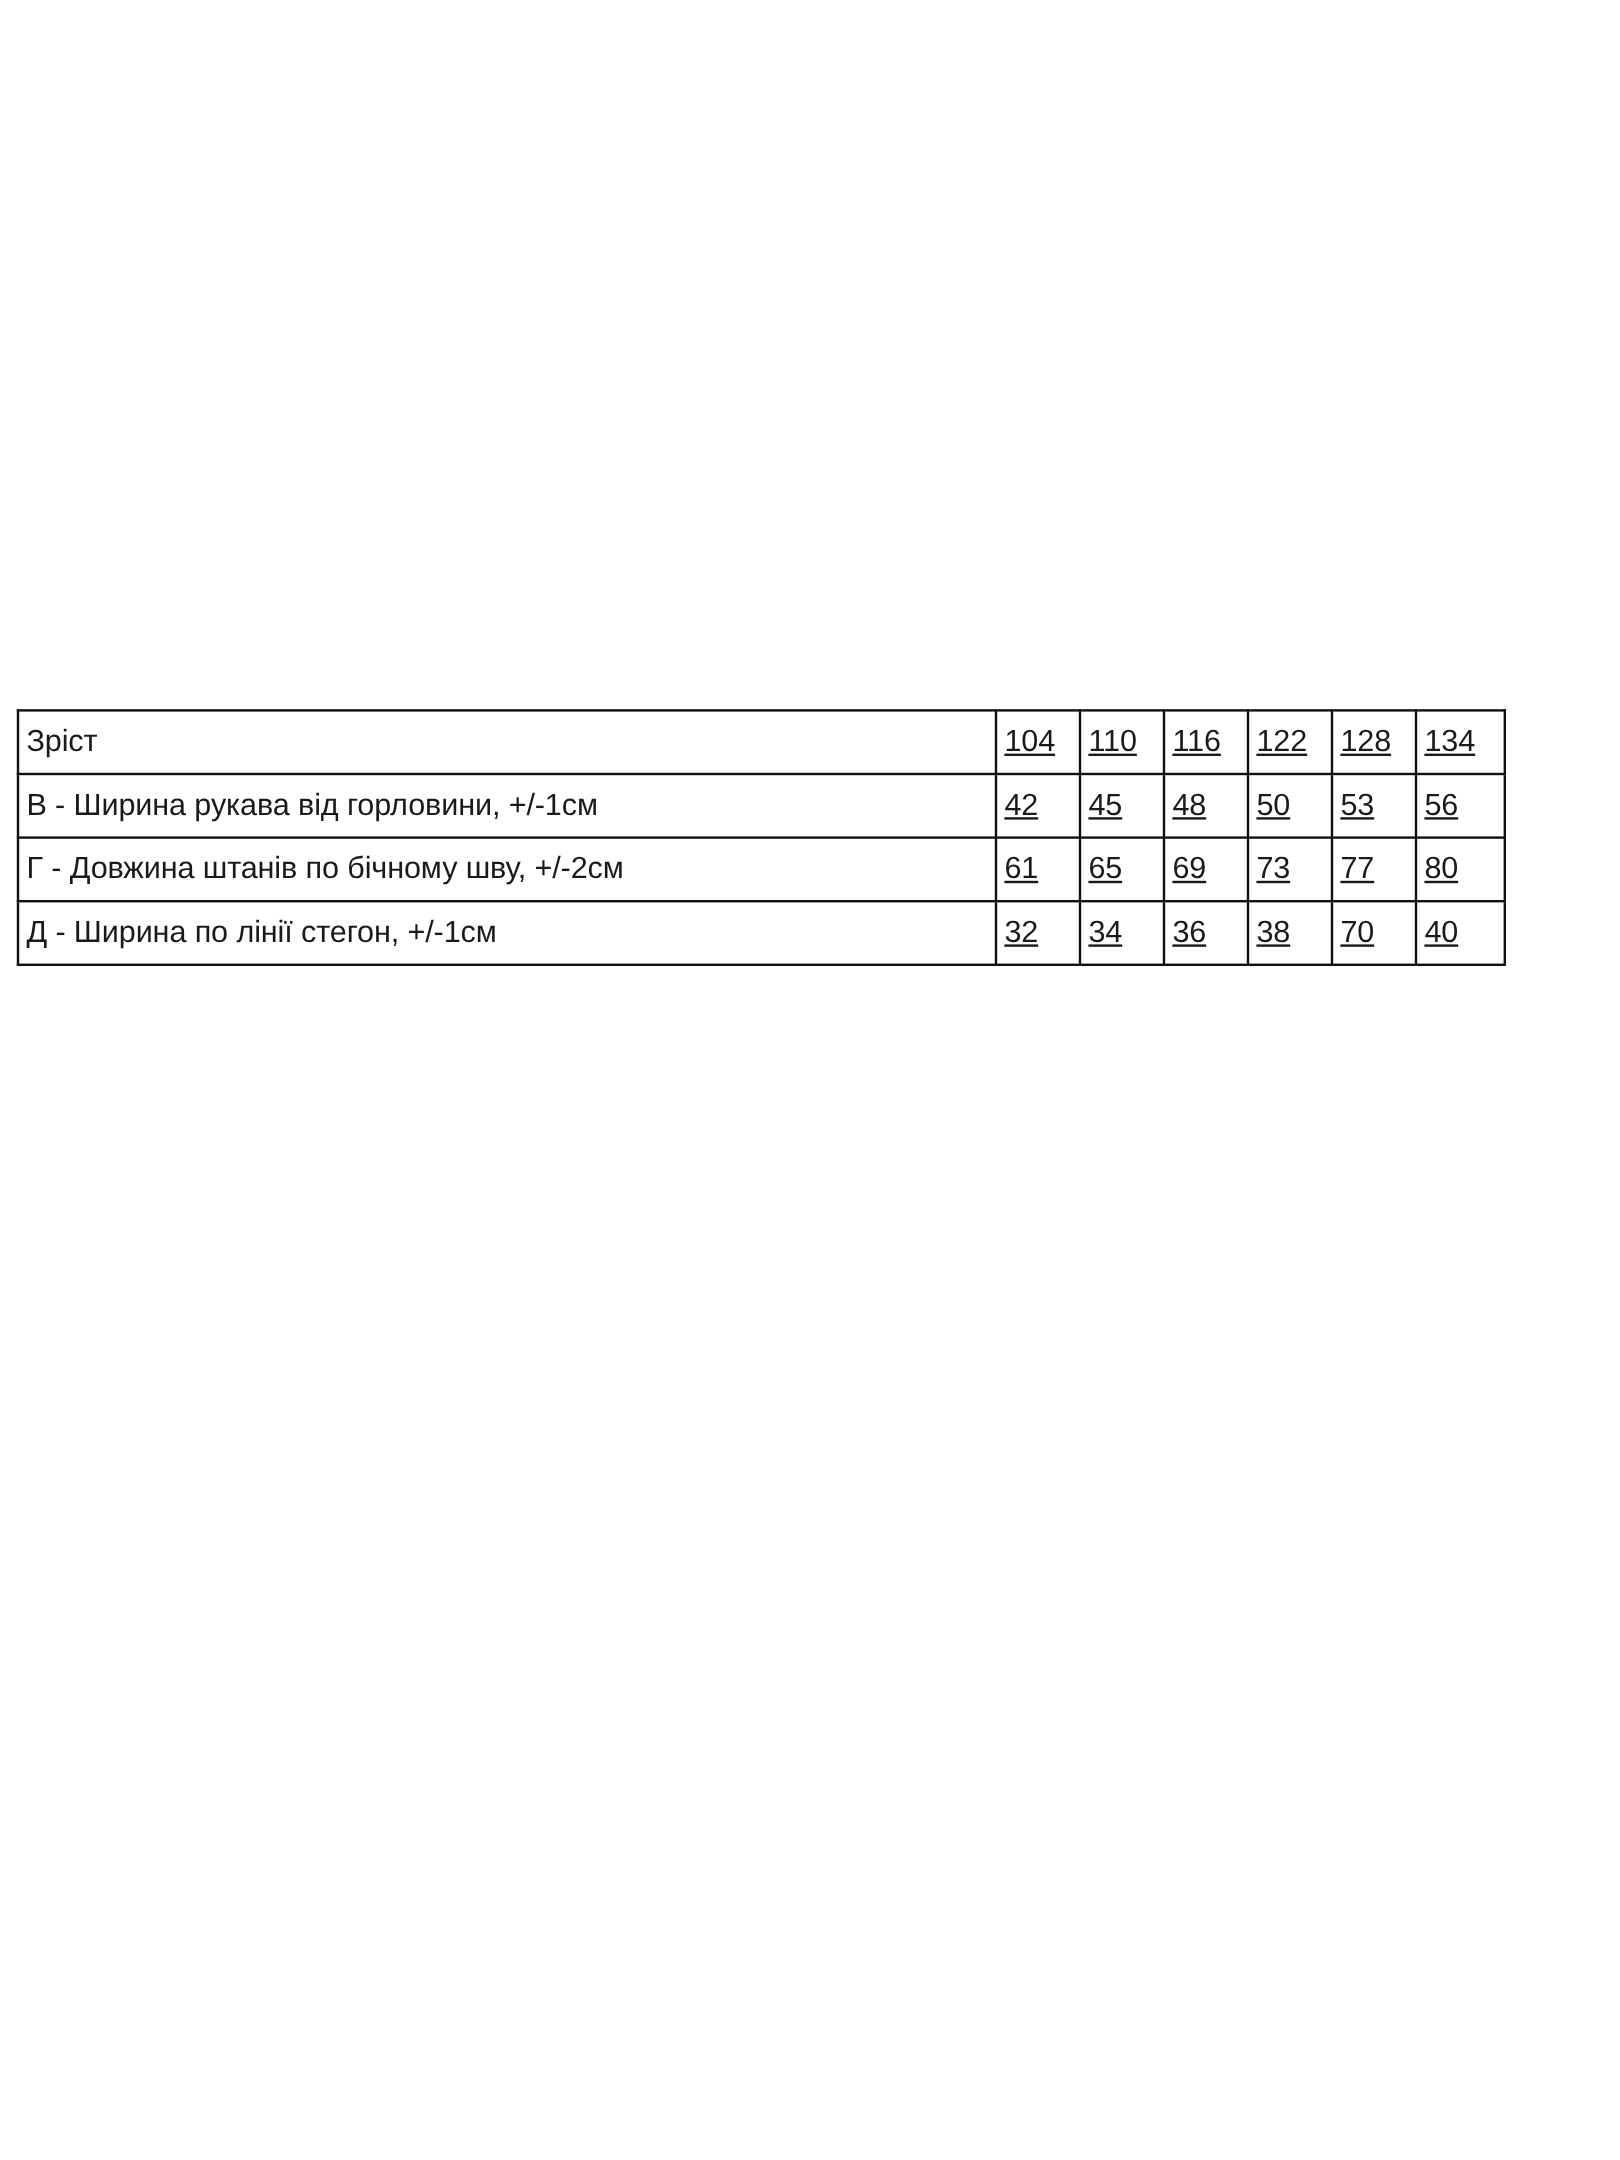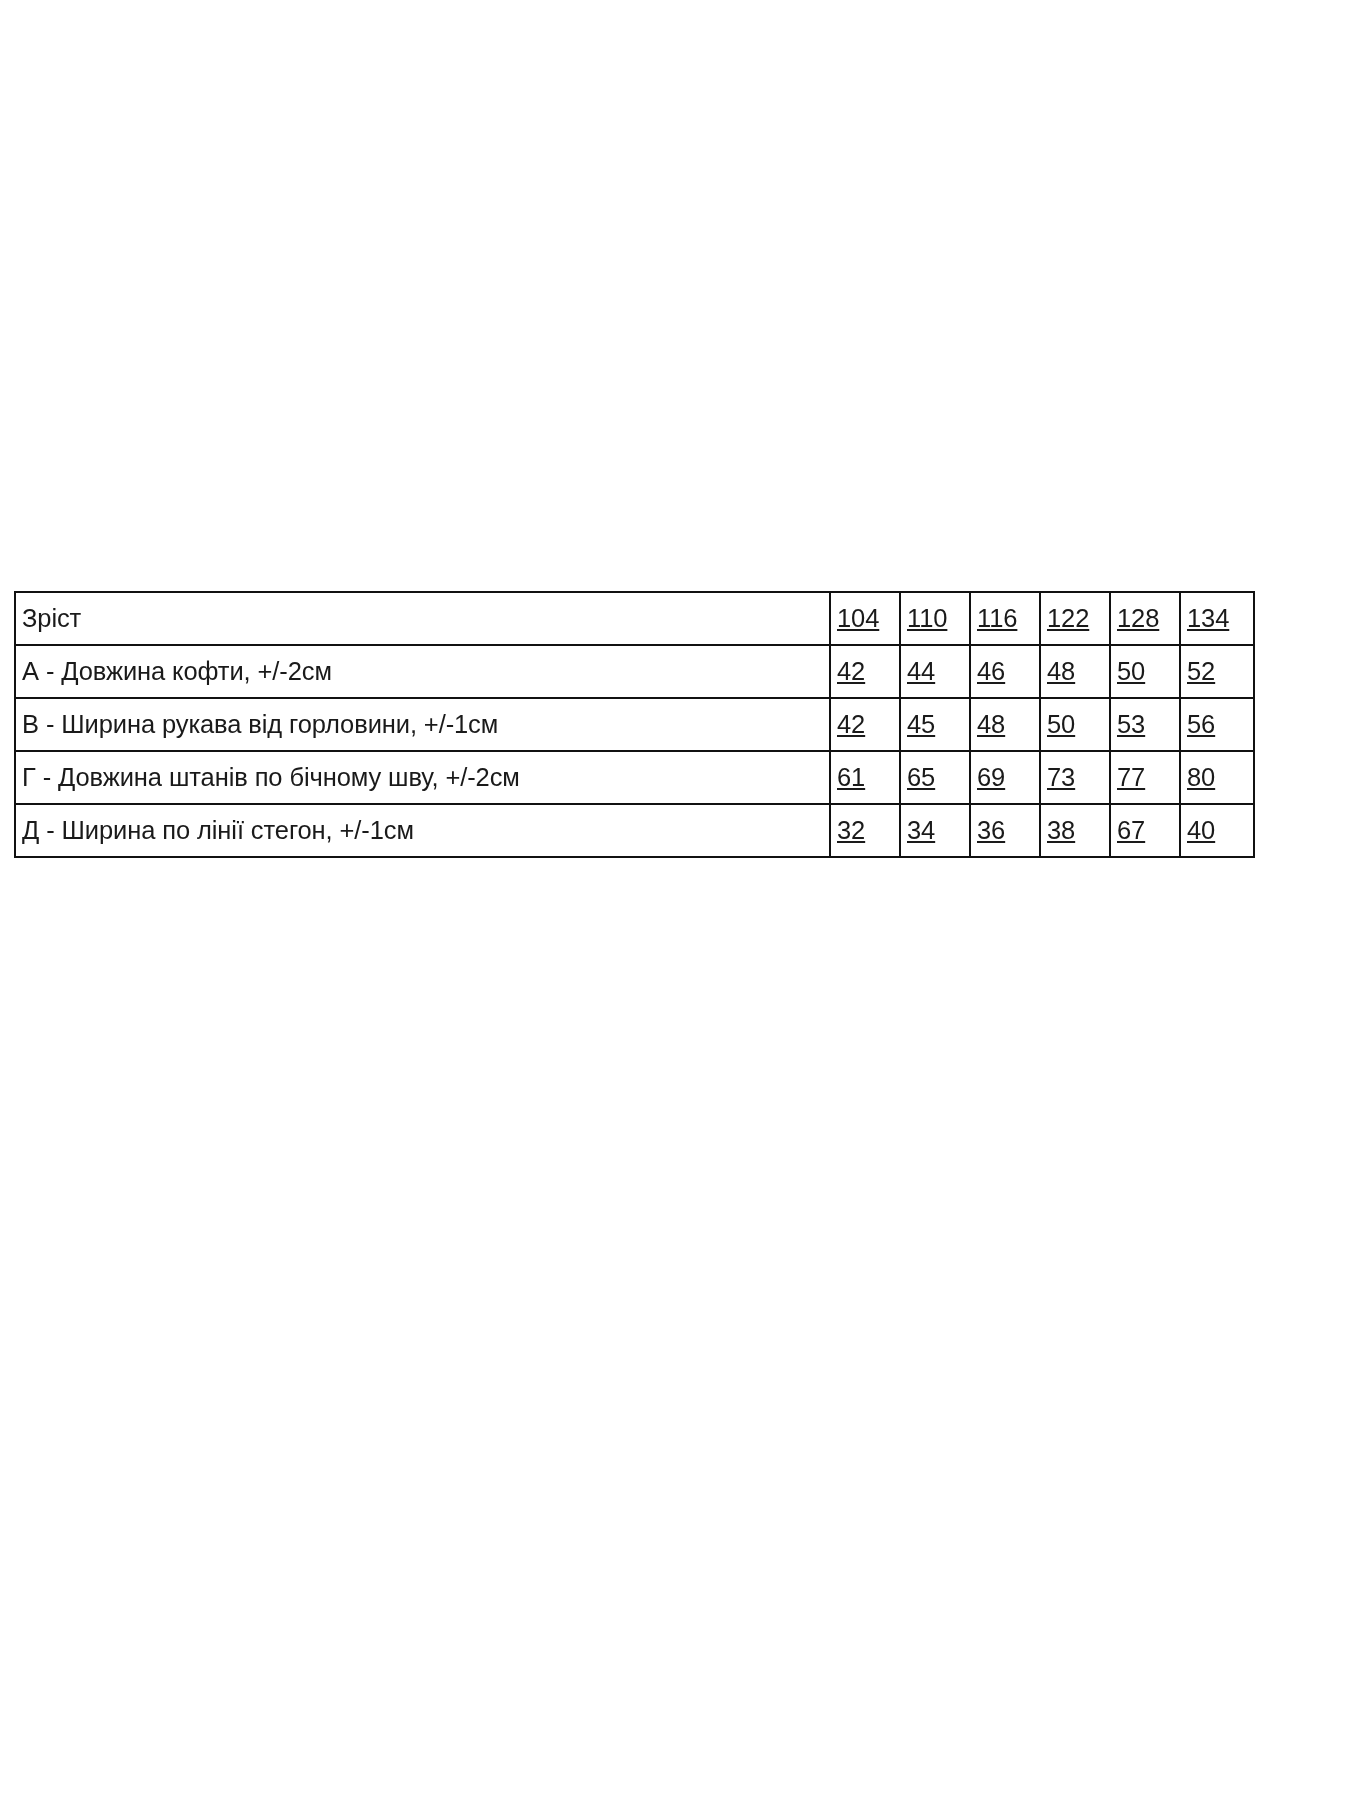--- a/index.html
+++ b/index.html
@@ -82,29 +82,20 @@
         <tr>
           <td class="label">Зріст</td>
           <td class="val">104</td>
           <td class="val">110</td>
           <td class="val">116</td>
           <td class="val">122</td>
           <td class="val">128</td>
           <td class="val last">134</td>
         </tr>
 
-        <tr>
-          <td class="label">А - Довжина кофти, +/-2см</td>
-          <td class="val">42</td>
-          <td class="val">44</td>
-          <td class="val">46</td>
-          <td class="val">48</td>
-          <td class="val">50</td>
-          <td class="val last">52</td>
-        </tr>
 
 
         <tr>
           <td class="label">В - Ширина рукава від горловини, +/-1см</td>
           <td class="val">42</td>
           <td class="val">45</td>
           <td class="val">48</td>
           <td class="val">50</td>
           <td class="val">53</td>
           <td class="val last">56</td>
@@ -119,21 +110,21 @@
           <td class="val">77</td>
           <td class="val last">80</td>
         </tr>
 
         <tr>
           <td class="label">Д - Ширина по лінії стегон, +/-1см</td>
           <td class="val">32</td>
           <td class="val">34</td>
           <td class="val">36</td>
           <td class="val">38</td>
-          <td class="val">67</td>
+          <td class="val">70</td>
           <td class="val last">40</td>
         </tr>
 
 
 
       </tbody>
     </table>
   </div>
 </div>
 

